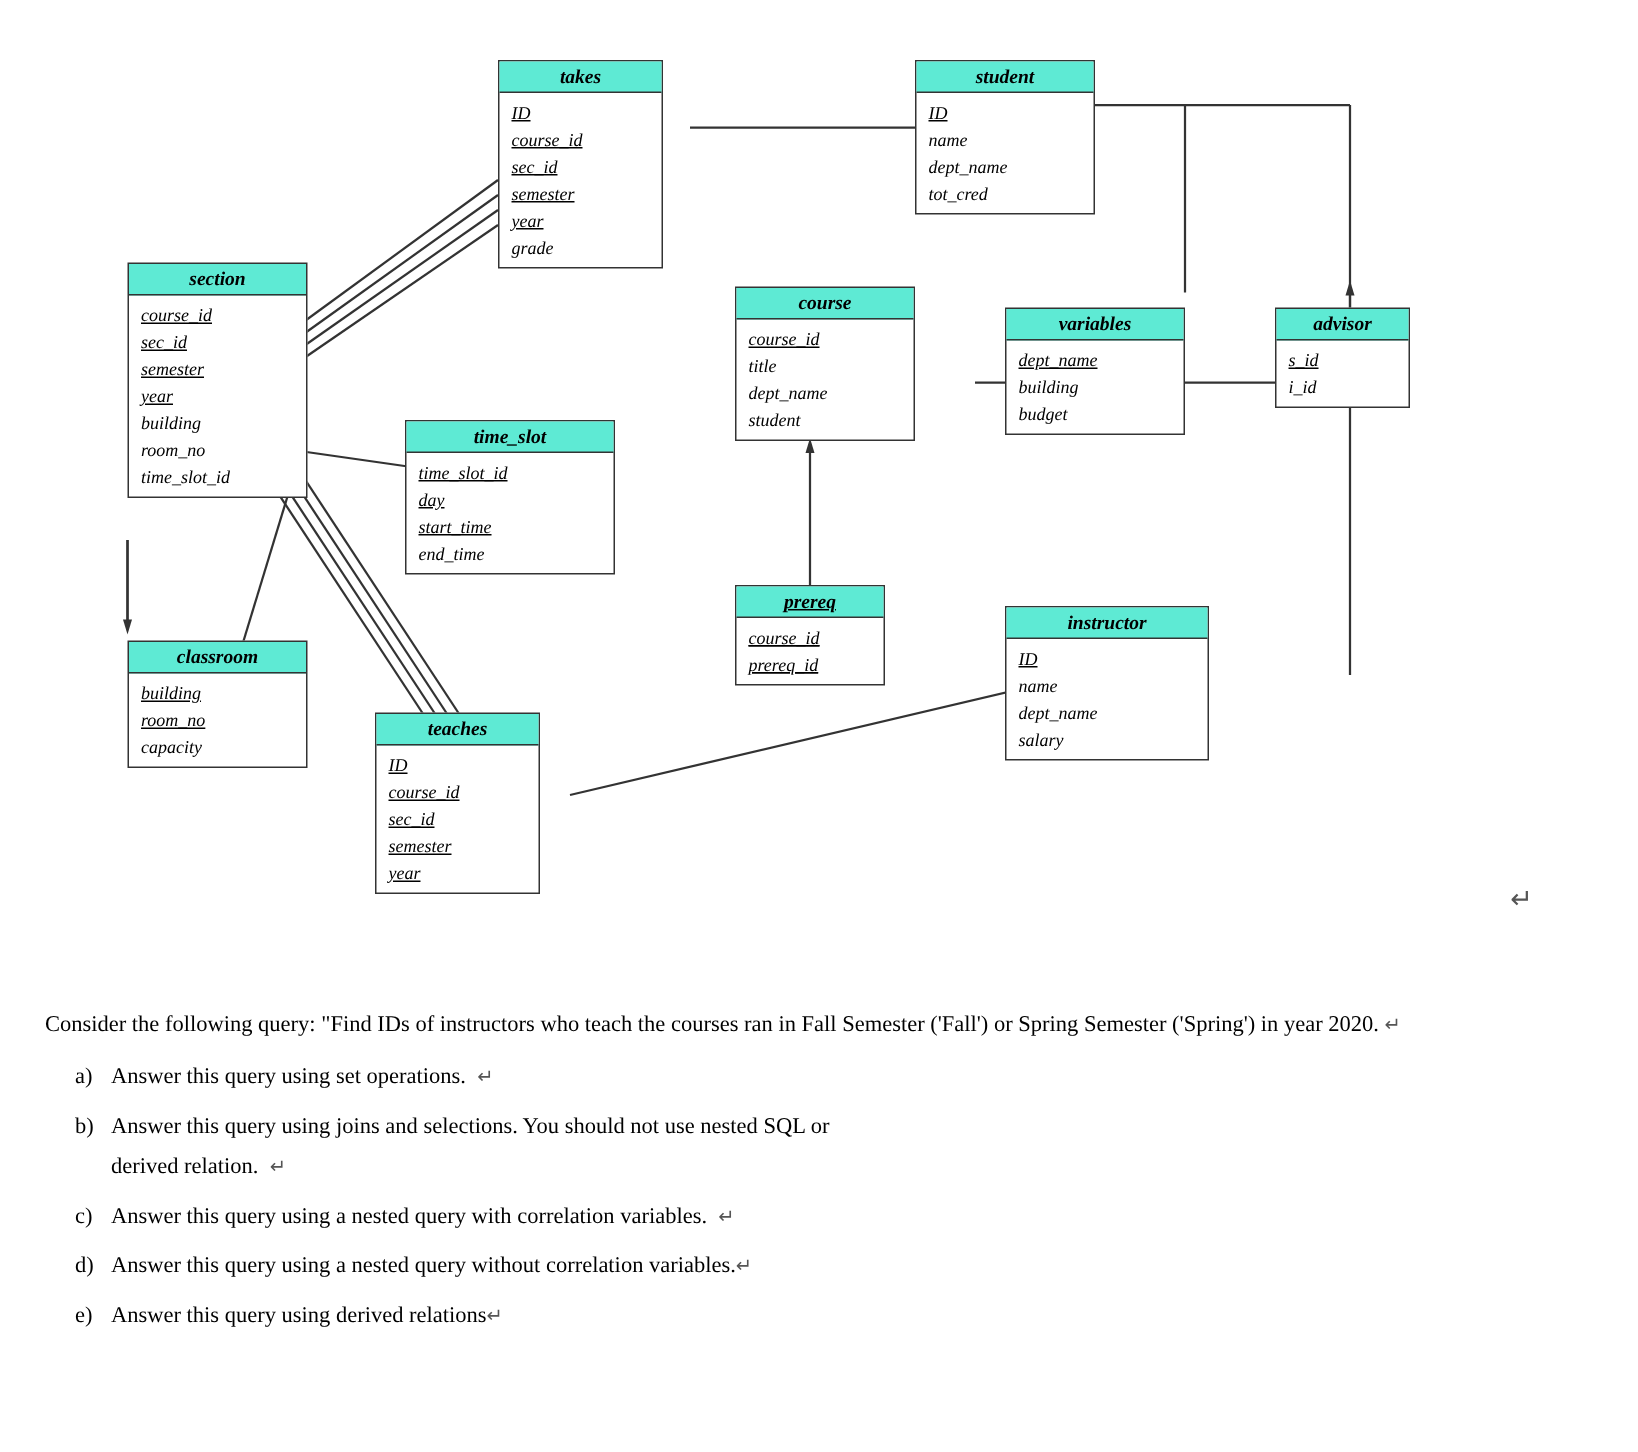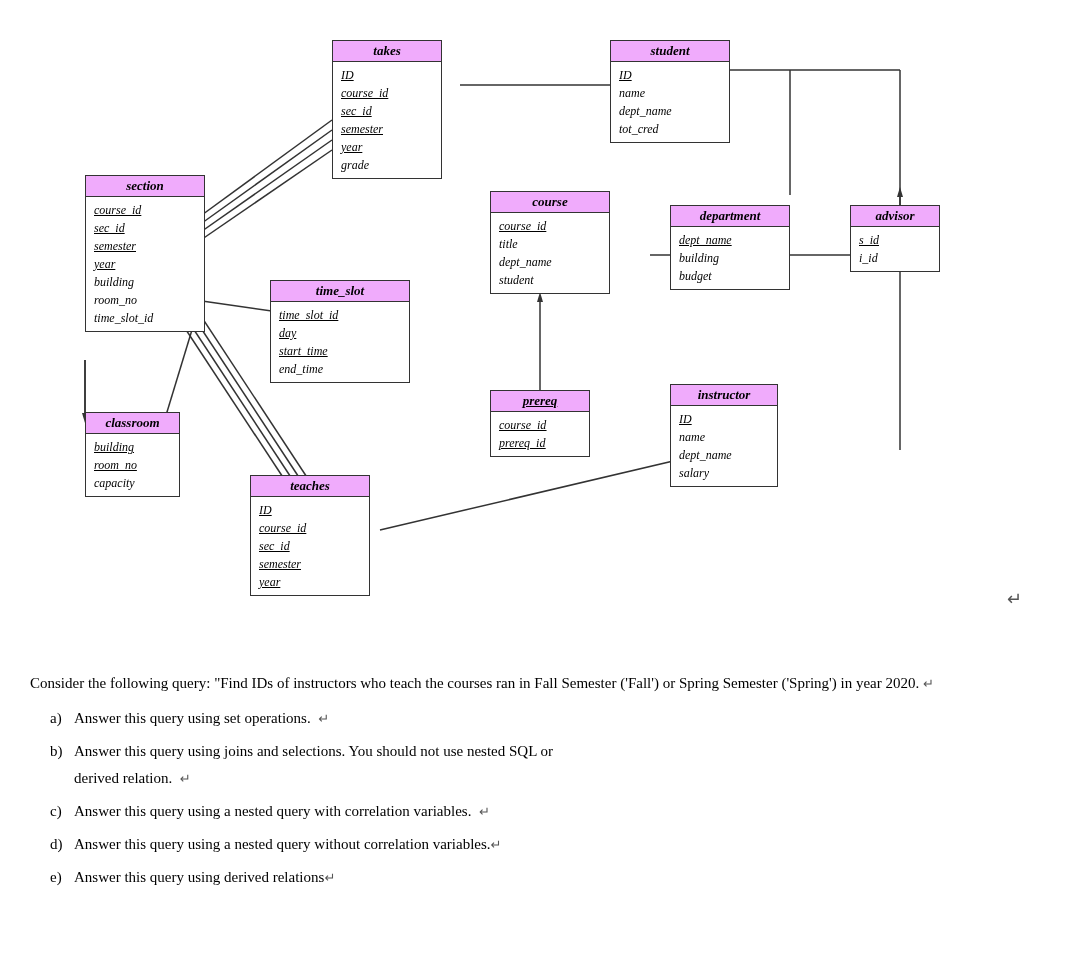--- a/index.html
+++ b/index.html
@@ -22,21 +22,21 @@
     
     .entity {
       position: absolute;
       border: 1px solid #333;
       background: #fff;
       font-size: 13px;
       font-family: "Times New Roman", Times, serif;
     }
 
     .entity-header {
-      background: #f0abfc;
+      background: #5eead4;
       border-bottom: 1px solid #333;
       padding: 2px 8px;
       text-align: center;
       font-style: italic;
       font-weight: bold;
       font-size: 13px;
     }
 
     .entity-body {
       padding: 4px 8px;
@@ -175,21 +175,21 @@
     <div class="entity-header">course</div>
     <div class="entity-body">
       <div class="underline">course_id</div>
       <div>title</div>
       <div>dept_name</div>
       <div>student</div>
     </div>
   </div>
 
   <div class="entity" style="left:640px; top:185px; width:120px;">
-    <div class="entity-header">department</div>
+    <div class="entity-header">variables</div>
     <div class="entity-body">
       <div class="underline">dept_name</div>
       <div>building</div>
       <div>budget</div>
     </div>
   </div>
 
   <div class="entity" style="left:820px; top:185px; width:90px;">
     <div class="entity-header">advisor</div>
     <div class="entity-body">
@@ -209,40 +209,40 @@
   </div>
 
   <div class="entity" style="left:460px; top:370px; width:100px;text-decoration:underline;">
     <div class="entity-header">prereq</div>
     <div class="entity-body">
       <div class="underline">course_id</div>
       <div class="underline">prereq_id</div>
     </div>
   </div>
 
-  <div class="entity" style="left:640px; top:364px; width:108px;">
+  <div class="entity" style="left:640px; top:384px; width:136px;">
     <div class="entity-header">instructor</div>
     <div class="entity-body">
       <div class="underline">ID</div>
       <div>name</div>
       <div>dept_name</div>
       <div>salary</div>
     </div>
   </div>
 
-  <div class="entity" style="left:55px; top:392px; width:95px;">
+  <div class="entity" style="left:55px; top:407px; width:120px;">
     <div class="entity-header">classroom</div>
     <div class="entity-body">
       <div class="underline">building</div>
       <div class="underline">room_no</div>
       <div>capacity</div>
     </div>
   </div>
 
-  <div class="entity" style="left:220px; top:455px; width:120px;">
+  <div class="entity" style="left:220px; top:455px; width:110px;">
     <div class="entity-header">teaches</div>
     <div class="entity-body">
       <div class="underline">ID</div>
       <div class="underline">course_id</div>
       <div class="underline">sec_id</div>
       <div class="underline">semester</div>
       <div class="underline">year</div>
     </div>
   </div>
 

